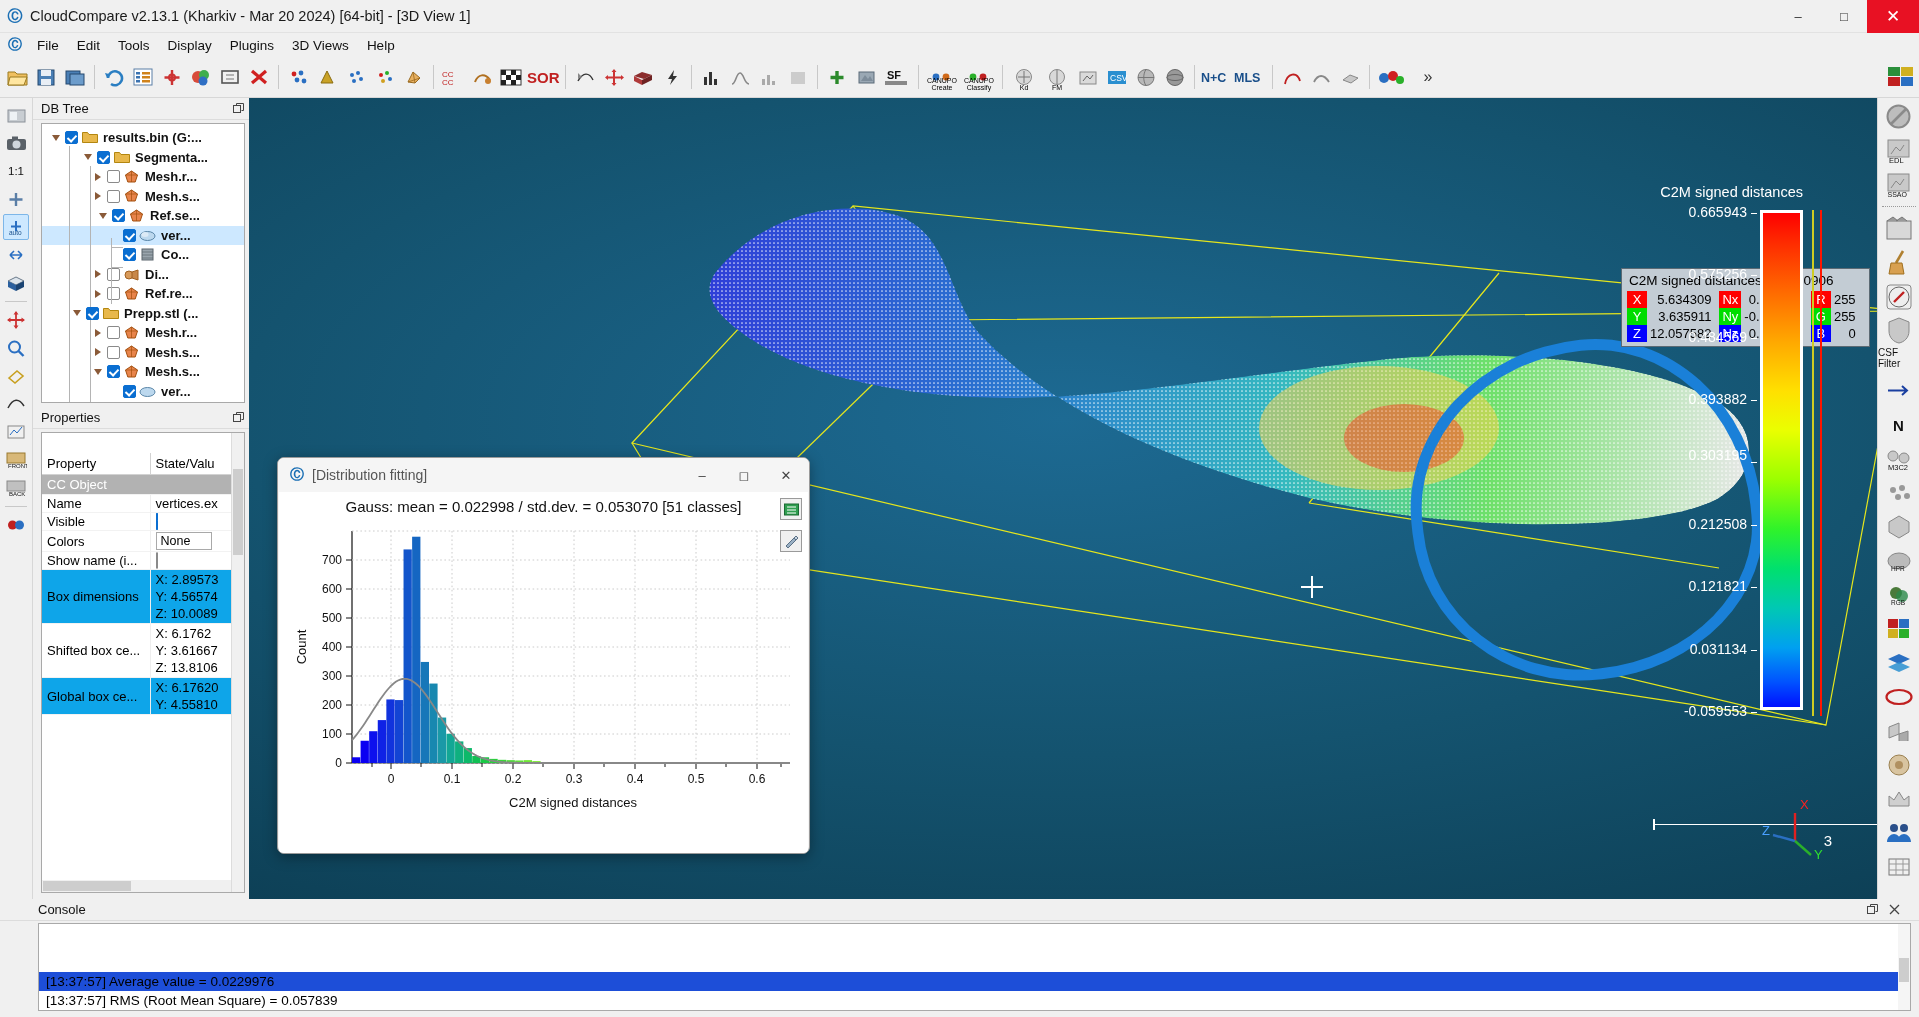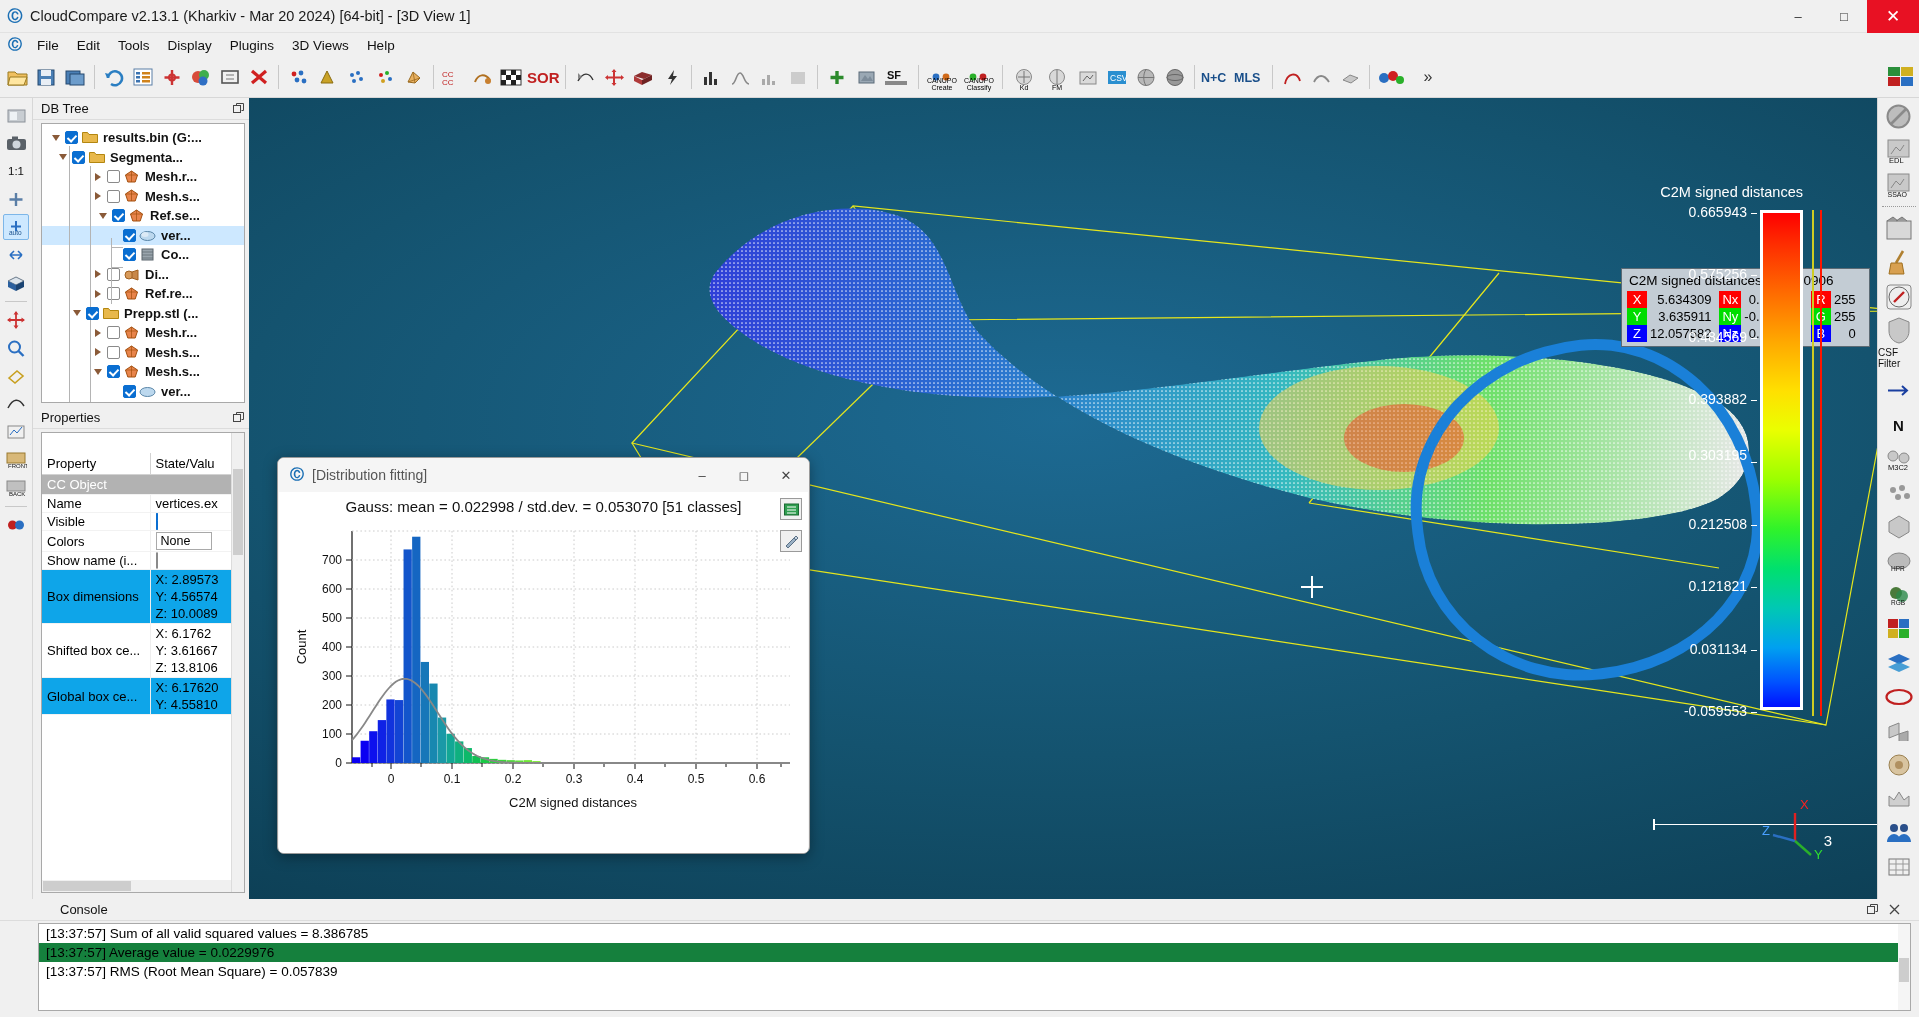--- a/index.html
+++ b/index.html
@@ -182,21 +182,21 @@
   .rtbtn { width: 34px; height: 31px; display: flex; align-items: center; justify-content: center; position: relative; }
   .rtlabel { font-size: 10px; color: #111; margin: -2px 0 3px 0; }
   .rtsep { width: 34px; border-top: 1px dotted #9a9a9a; margin: 3px 0; }
 
   
   .consoledock { height: 118px; flex: none; background: #f0f0f0; display: flex; flex-direction: column; }
   .consolebox {
     flex: 1; margin: 2px 8px 6px 8px; background: #fff; border: 1px solid #a9a9a9; overflow: hidden; position: relative;
   }
   .cline { padding: 2px 7px; font-size: 13.5px; }
-  .cline.alt { background: #15803d; }
+  .cline.alt { background: #1d4ed8; margin-top: 48px; }
   .cscroll { position: absolute; right: 0; top: 0; bottom: 0; width: 12px; background: #f5f5f5; }
   .cthumb { position: absolute; left: 1px; right: 1px; top: 34px; height: 24px; background: #cdcdcd; }
 
   
   .dlg {
     position: absolute; left: 277px; top: 457px; width: 533px; height: 397px;
     background: #f5f5f5; border: 1px solid #9a9a9a; border-radius: 7px;
     box-shadow: 0 3px 14px rgba(0,0,0,.35); overflow: hidden; z-index: 40;
   }
   .dlg .bar { height: 34px; display: flex; align-items: center; padding: 0 2px 0 12px; background: #f5f5f5; }
@@ -655,21 +655,21 @@
               </span>
             <span class="cbx on"></span>
             <span class="ticon">
               <svg width="16" height="13">
                   <path d="M0.5 1.5h5l1.5 2h8.5v8H0.5z" fill="#e8b84b" stroke="#b3860f"></path>
                 </svg>
             </span>
             <span class="tlbl">results.bin (G:...</span>
           </div>
 
-          <div class="trow" style="padding-left:11px">
+          <div class="trow" style="padding-left:36px">
             <span class="tw">
                 <i class="arrow-d"></i>
               </span>
             <span class="cbx on"></span>
             <span class="ticon">
               <svg width="16" height="13">
                   <path d="M0.5 1.5h5l1.5 2h8.5v8H0.5z" fill="#e8b84b" stroke="#b3860f"></path>
                 </svg>
             </span>
             <span class="tlbl">Segmenta...</span>
@@ -1173,37 +1173,36 @@
       <div class="rtbtn">
         <svg width="24" height="20">
             <rect x="2" y="2" width="20" height="16" fill="none" stroke="#777"></rect>
             <path d="M2 7h20M2 13h20M9 2v16M16 2v16" stroke="#999"></path>
           </svg>
       </div>
     </div>
   </div>
 
   <div class="consoledock">
-    <div class="dockhdr" style="padding-left:60px">
+    <div class="dockhdr" style="padding-left:38px">
       <span>Console</span>
       <span class="grow"></span>
       <span class="dbtn" style="margin-right:8px">
         <svg width="11" height="11">
             <rect x="0.5" y="2.5" width="7" height="7" fill="none" stroke="#444"></rect>
             <path d="M3.5 2.5V0.5h7v7h-2" fill="none" stroke="#444"></path>
           </svg>
       </span>
       <span class="dbtn" style="margin-right:14px">
         <svg width="11" height="11">
             <path d="M1 1l9 9M10 1l-9 9" stroke="#444" stroke-width="1.3"></path>
           </svg>
       </span>
     </div>
     <div class="consolebox" style="margin-left:38px">
-      <div class="cline">[13:37:57] Sum of all valid squared values = 8.386785</div>
       <div class="cline alt">[13:37:57] Average value = 0.0229976</div>
       <div class="cline">[13:37:57] RMS (Root Mean Square) = 0.057839</div>
       <div class="cscroll">
         <div class="cthumb"></div>
       </div>
     </div>
   </div>
 
   <div class="dlg">
     <div class="bar">

